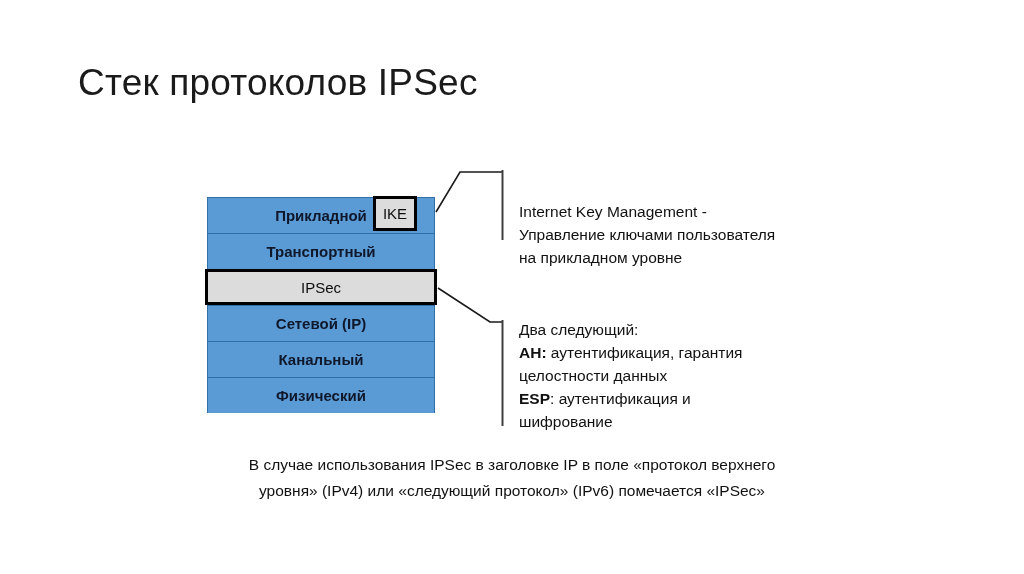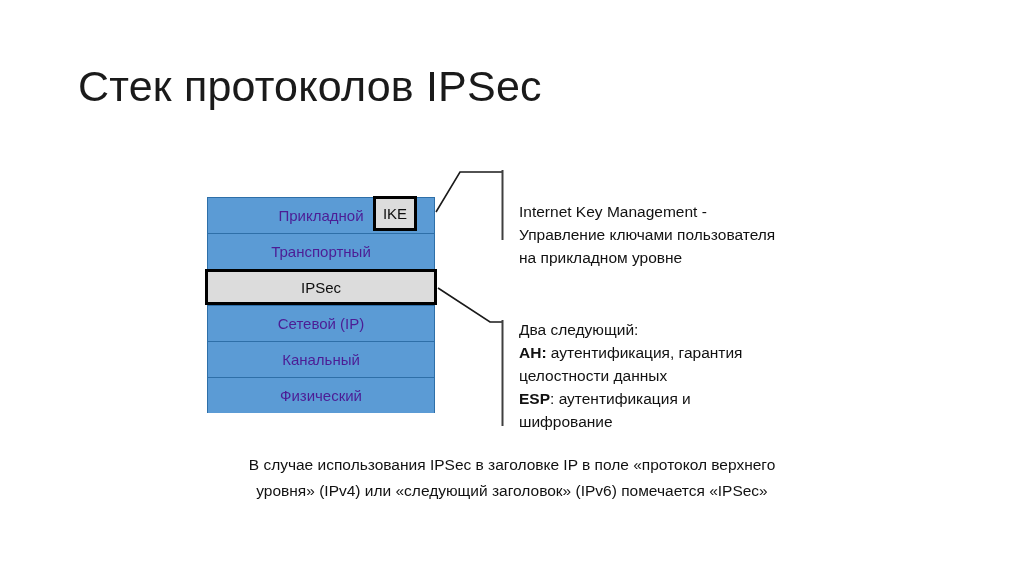--- a/index.html
+++ b/index.html
@@ -18,21 +18,21 @@
     height: 574px;
     background: #ffffff;
     overflow: hidden;
   }
 
   
   #slide-title {
     position: absolute;
     left: 78px;
     top: 62px;
-    font-size: 43px;
+    font-size: 37px;
     font-weight: 300;
     letter-spacing: 0.2px;
     color: #1a1a1a;
     white-space: nowrap;
   }
 
   
   #stack {
     position: absolute;
     left: 207px;
@@ -43,22 +43,23 @@
     position: relative;
     height: 36px;
     box-sizing: border-box;
     background: #5B9BD5;
     border: 1px solid #2E6FA8;
     border-bottom: none;
     display: flex;
     align-items: center;
     justify-content: center;
     font-size: 15px;
-    color: #4c1d95;
+    color: #0f172a;
     white-space: nowrap;
+    font-weight: bold;
   }
   .layer:last-child {
     border-bottom: 1px solid #2E6FA8;
   }
 
   
   #layer-ipsec {
     position: absolute;
     left: -2px;
     top: 72px;
@@ -185,16 +186,16 @@
     </div>
     <div>целостности данных</div>
     <div>
       <b>ESP</b><span>: аутентификация и</span>
     </div>
     <div>шифрование</div>
   </div>
 
   <div id="caption">
     <span class="cap-line">В случае использования IPSec в заголовке IP в поле «протокол верхнего</span>
-    <span class="cap-line">уровня» (IPv4) или «следующий заголовок» (IPv6) помечается «IPSec»</span>
+    <span class="cap-line">уровня» (IPv4) или «следующий протокол» (IPv6) помечается «IPSec»</span>
   </div>
 
 </div>
 
 </body></html>

